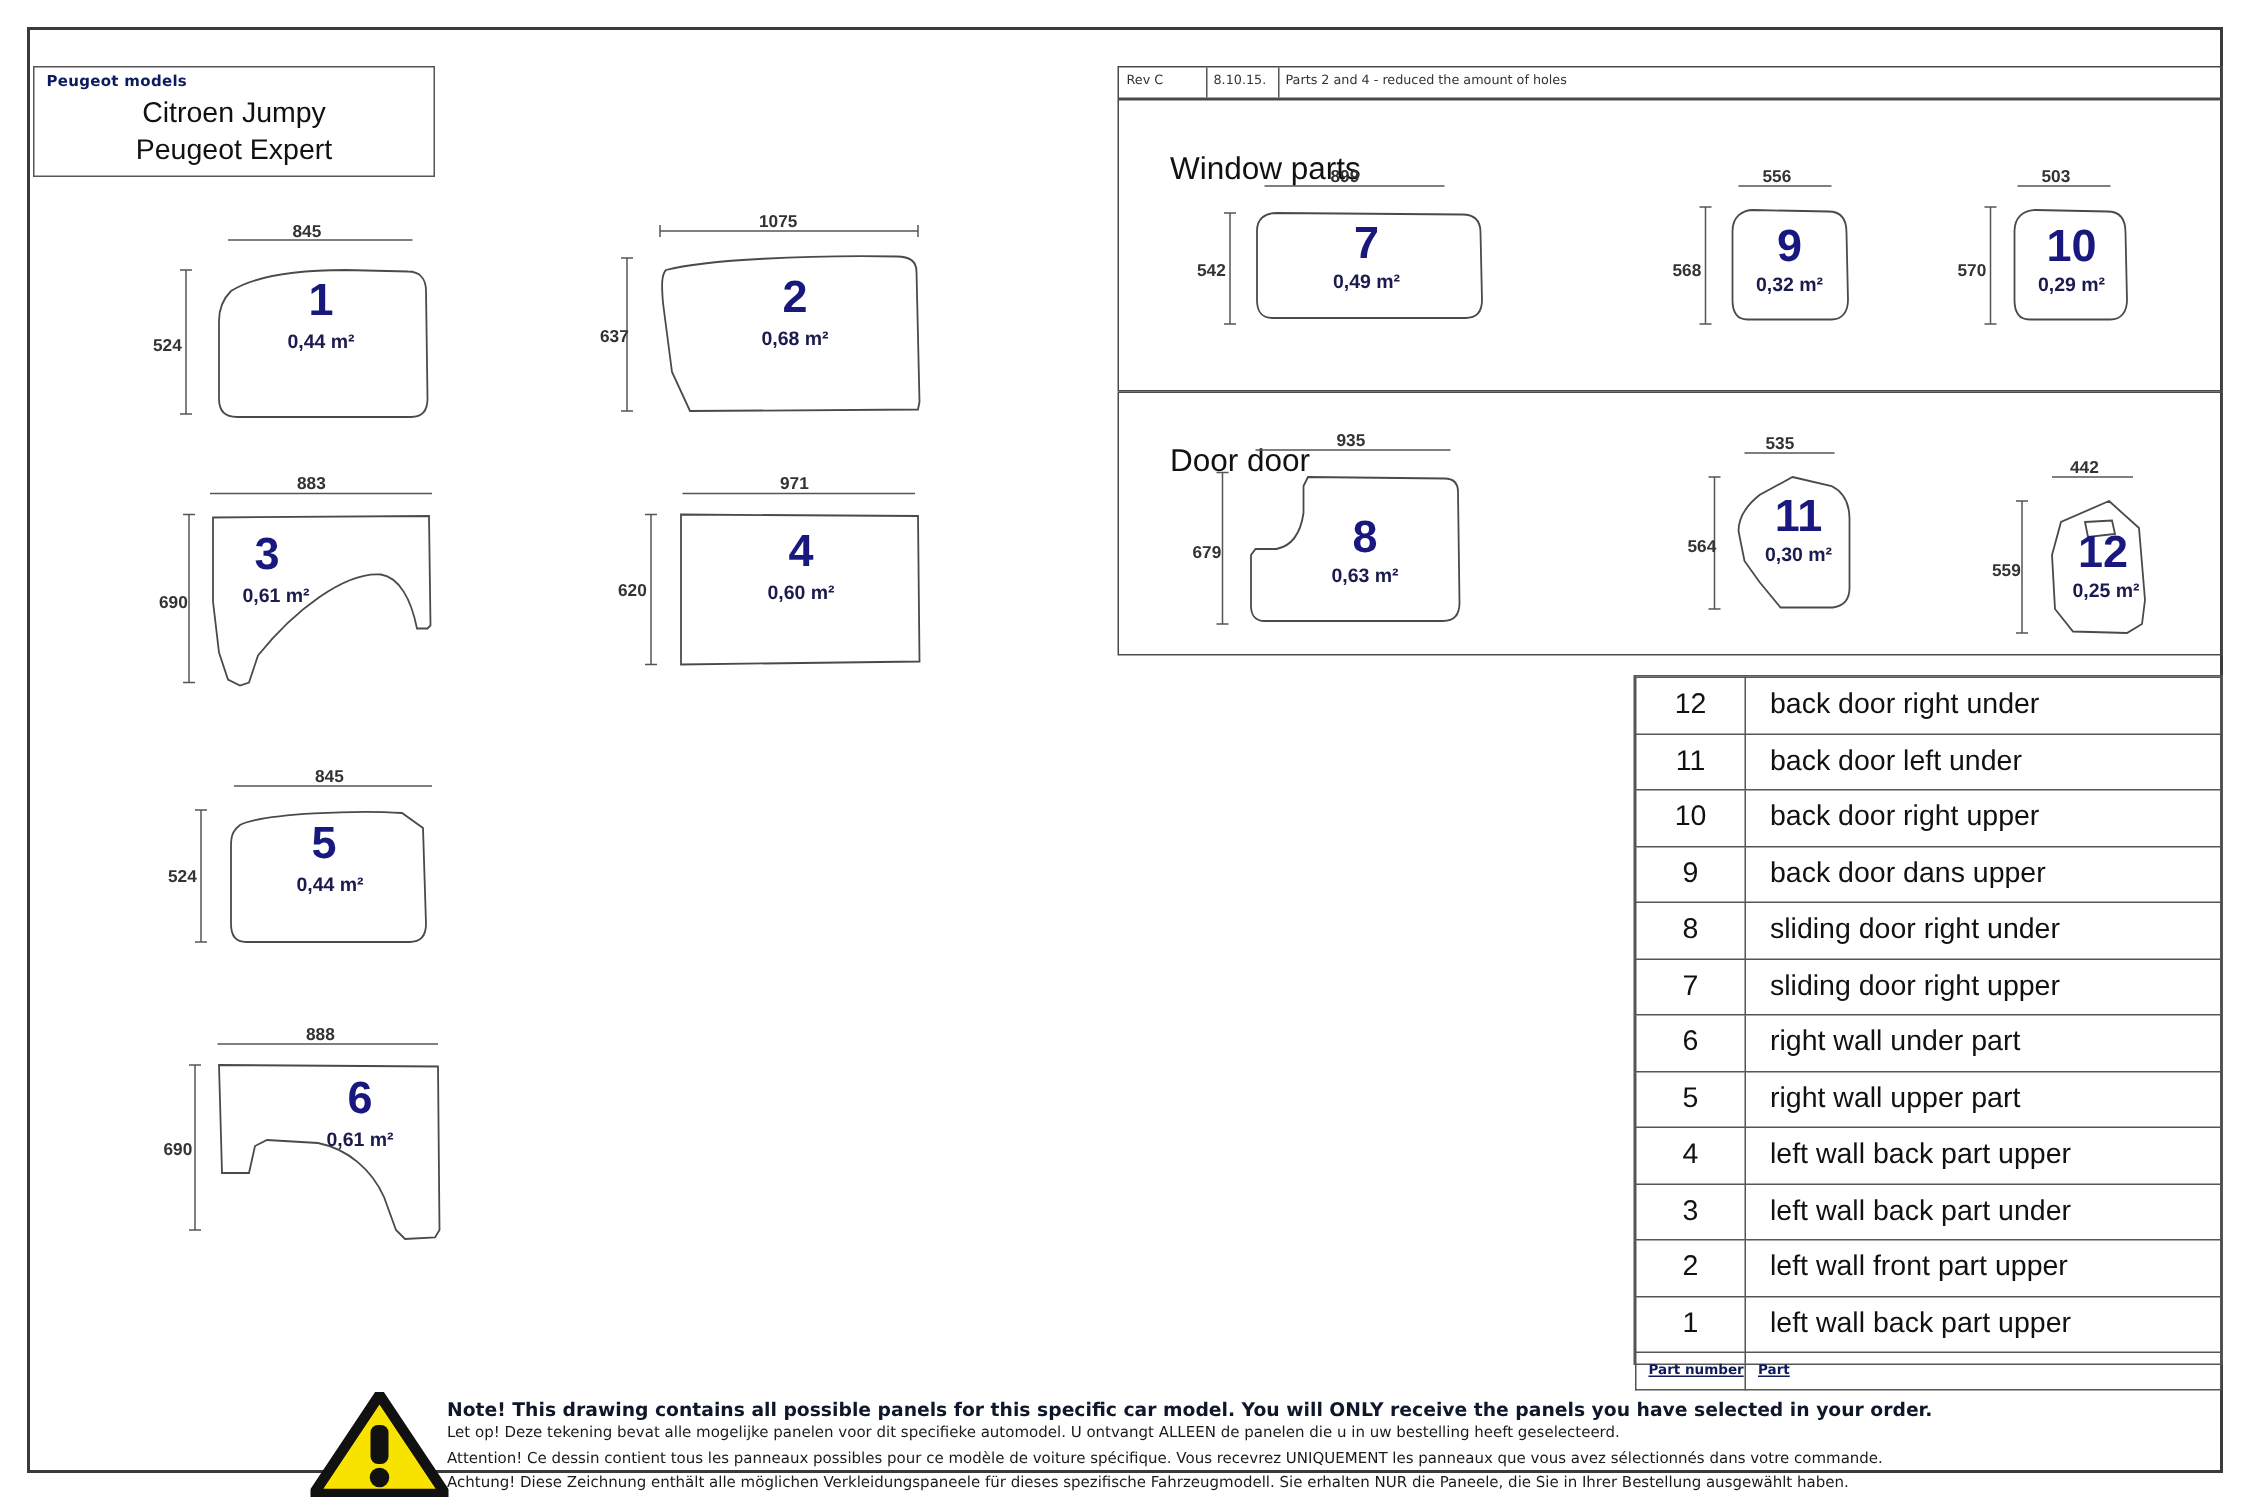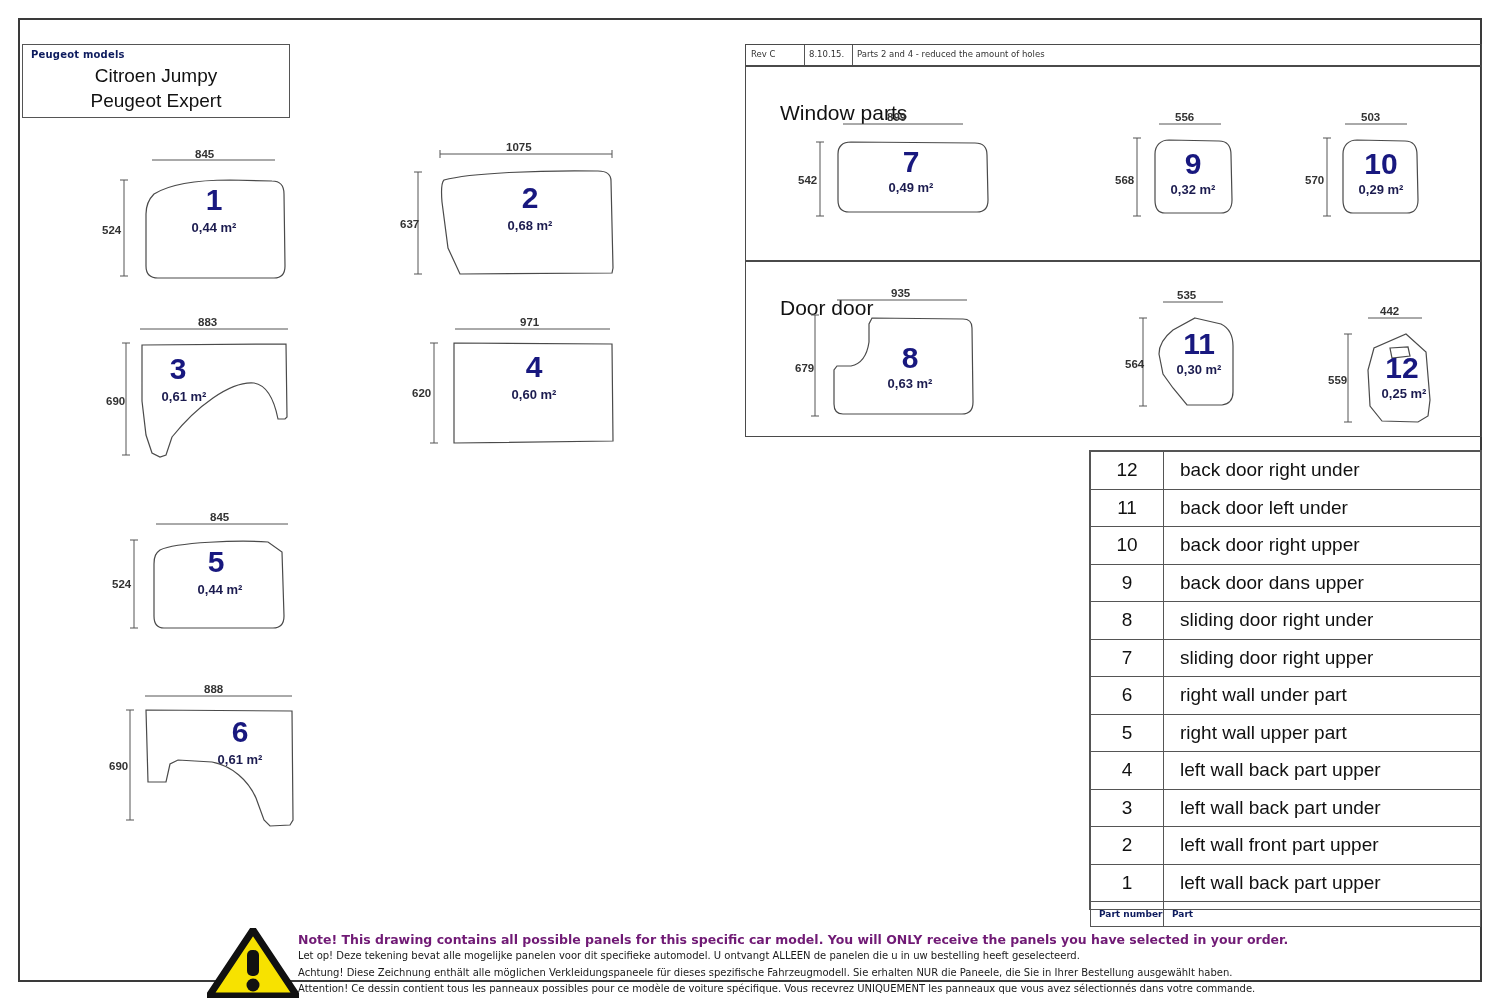--- a/index.html
+++ b/index.html
@@ -66,21 +66,21 @@
   .ptable{width:100%;border-collapse:collapse;table-layout:fixed;}
   .ptable td{
     border:1px solid #555;
     height:36.5px;
     font-size:19px;color:#111;
     padding:0 0 0 0;
   }
   .ptable td.num{width:72px;text-align:center;}
   .ptable td.lbl{padding-left:16px;}
   .ptable tr.foot td{height:24px;font-size:9px;color:#0d1b5e;font-weight:bold;
-    font-family:"DejaVu Sans", sans-serif;}
+    font-family:"DejaVu Sans", sans-serif;text-decoration:underline;}
   .ptable tr.foot td.num{text-align:left;padding-left:8px;}
   .ptable tr.foot td.lbl{padding-left:8px;}
 
   
   .part{position:absolute;font-weight:bold;}
   .part svg{display:block;overflow:visible;}
   .pnum{
     fill:#18187f;
     font-family:"Liberation Sans", sans-serif;
     font-size:30px;
@@ -97,21 +97,21 @@
     font-family:"Liberation Sans", sans-serif;
     font-size:11.5px;
   }
   .dimline{stroke:#555;stroke-width:1;fill:none;}
   .outline{stroke:#4a4a4a;stroke-width:1.2;fill:#ffffff;}
 
   
   .notes{
     position:absolute;left:298px;top:932px;width:1190px;
   }
-  .notes .n0{font-size:12.5px;font-weight:bold;color:#701a75;line-height:16px;
+  .notes .n0{font-size:12.5px;font-weight:bold;color:#0f172a;line-height:16px;
     font-family:"DejaVu Sans", sans-serif;}
   .notes .nx{font-size:10px;color:#1a1a1a;line-height:16.5px;
     font-family:"DejaVu Sans", sans-serif;}
 
   .warn-tri{position:absolute;left:207px;top:928px;width:92px;height:70px;}
 </style>
 </head>
 <body>
 
 <div class="sheet">
@@ -418,17 +418,17 @@
     <svg width="92" height="70" viewBox="0 0 92 70">
       <polygon points="46,2 90,68 2,68" fill="#f7e200" stroke="#111111" stroke-width="7" stroke-linejoin="round"></polygon>
       <rect x="40" y="22" width="12" height="26" rx="5" fill="#111111"></rect>
       <circle cx="46" cy="57" r="6.5" fill="#111111"></circle>
     </svg>
   </div>
 
   <div class="notes">
     <div class="n0">Note! This drawing contains all possible panels for this specific car model. You will ONLY receive the panels you have selected in your order.</div>
     <div class="nx">Let op! Deze tekening bevat alle mogelijke panelen voor dit specifieke automodel. U ontvangt ALLEEN de panelen die u in uw bestelling heeft geselecteerd.</div>
+    <div class="nx">Attention! Ce dessin contient tous les panneaux possibles pour ce modèle de voiture spécifique. Vous recevrez UNIQUEMENT les panneaux que vous avez sélectionnés dans votre commande.</div>
     <div class="nx">Achtung! Diese Zeichnung enthält alle möglichen Verkleidungspaneele für dieses spezifische Fahrzeugmodell. Sie erhalten NUR die Paneele, die Sie in Ihrer Bestellung ausgewählt haben.</div>
-    <div class="nx">Attention! Ce dessin contient tous les panneaux possibles pour ce modèle de voiture spécifique. Vous recevrez UNIQUEMENT les panneaux que vous avez sélectionnés dans votre commande.</div>
   </div>
 
 </div>
 
 </body></html>

